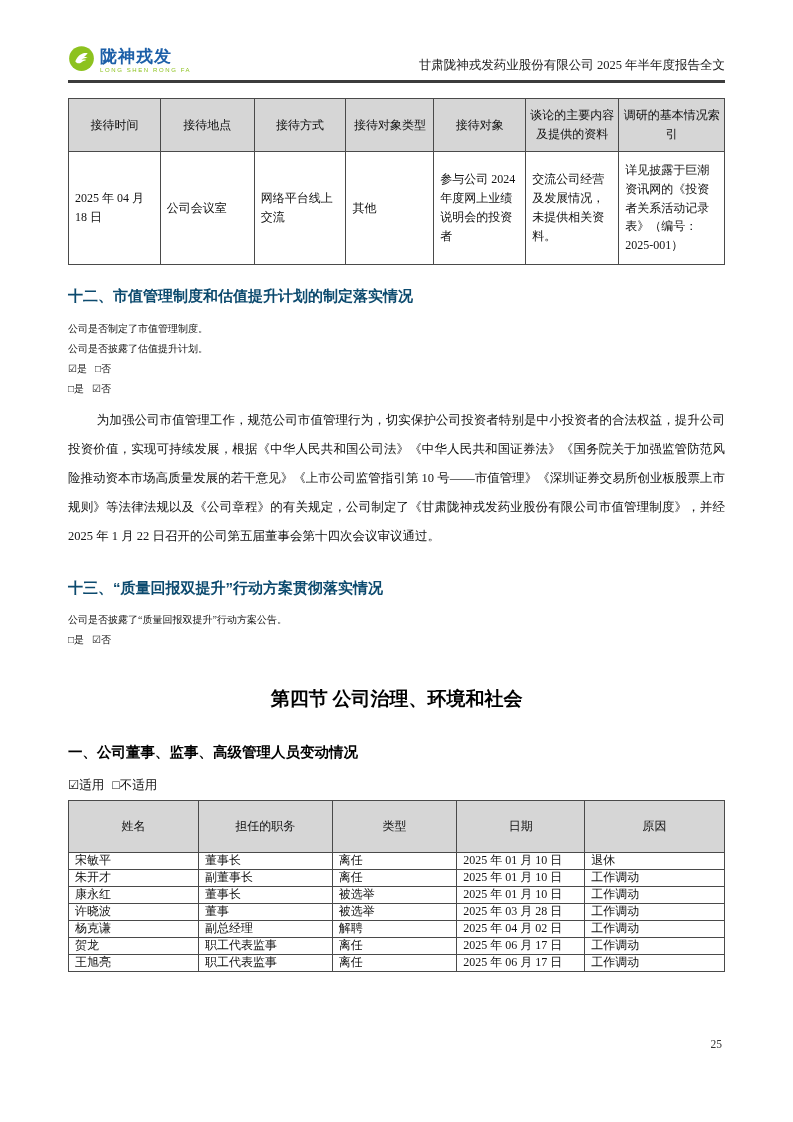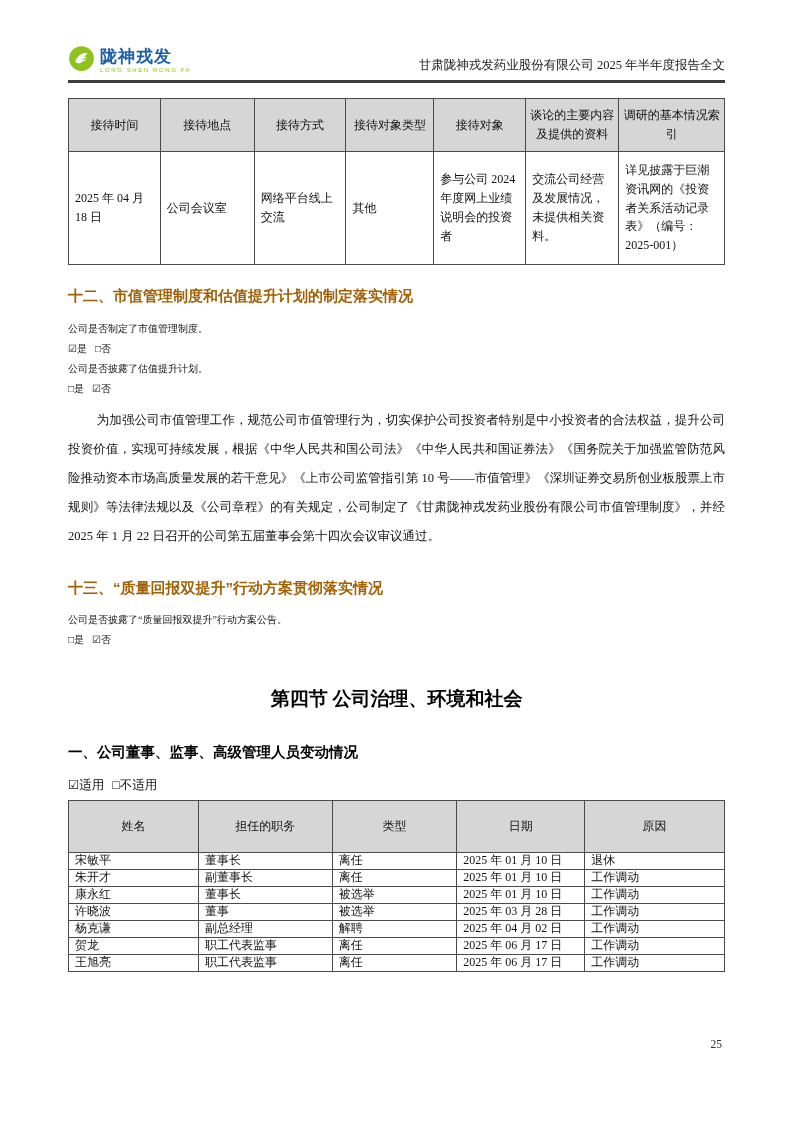--- a/index.html
+++ b/index.html
@@ -31,21 +31,21 @@
   .hdr-rule{height:3px;background:var(--rule_color);margin-top:4px;margin-bottom:15px;}
   
   table.tbl{width:100%;border-collapse:collapse;font-size:12px;table-layout:fixed;}
   table.tbl th,table.tbl td{border:1px solid var(--border_color);word-break:break-word;}
   table.tbl th{background:var(--table_header_bg);font-weight:normal;text-align:center;vertical-align:middle;}
   table.reception th{padding:6px 3px;line-height:1.55;height:40px;}
   table.reception td{padding:4px 6px;line-height:1.58;vertical-align:middle;height:104px;text-align:left;}
   table.personnel th{padding:17px 4px;line-height:1.4;}
   table.personnel td{padding:0 6px;line-height:1.32;text-align:left;vertical-align:middle;height:16px;}
   
-  h2.sec{font-family:"Liberation Sans","DejaVu Sans",sans-serif;font-size:15px;font-weight:bold;color:#a16207;margin:21px 0 0 0;line-height:1.3;}
+  h2.sec{font-family:"Liberation Sans","DejaVu Sans",sans-serif;font-size:15px;font-weight:bold;color:#0c4a6e;margin:21px 0 0 0;line-height:1.3;}
   h1.chapter{font-family:Liberation Serif, serif;font-size:19px;font-weight:bold;color:#000;text-align:center;margin:36px 0 0 0;line-height:1.4;}
   h2.sub{font-family:"Liberation Sans","DejaVu Sans",sans-serif;font-size:14.5px;font-weight:bold;color:#000;margin:30px 0 0 0;line-height:1.3;}
   p.line{font-size:10px;margin:0;line-height:2;}
   p.first{margin-top:13px;}
   p.para{font-size:12.5px;margin:7px 0 0 0;line-height:2.32;text-align:justify;text-indent:2.3em;}
   p.applic{font-size:12.5px;margin:14px 0 5px 0;line-height:1.6;}
   .chk{margin-right:8px;}
   .page-number{position:absolute;top:1038px;right:71px;font-size:11.5px;color:#333;}
 </style>
 </head>
@@ -99,24 +99,24 @@
           <td>其他</td>
           <td>参与公司 2024 年度网上业绩说明会的投资者</td>
           <td>交流公司经营及发展情况，未提供相关资料。</td>
           <td>详见披露于巨潮资讯网的《投资者关系活动记录表》（编号：2025-001）</td>
         </tr>
       </tbody>
   </table>
 
   <h2 class="sec">十二、市值管理制度和估值提升计划的制定落实情况</h2>
   <p class="line first">公司是否制定了市值管理制度。</p>
+  <p class="line">公司是否披露了估值提升计划。</p>
   <p class="line">
     <span class="chk">☑是</span><span>□否</span>
   </p>
-  <p class="line">公司是否披露了估值提升计划。</p>
   <p class="line">
     <span class="chk">□是</span><span>☑否</span>
   </p>
   <p class="para">为加强公司市值管理工作，规范公司市值管理行为，切实保护公司投资者特别是中小投资者的合法权益，提升公司投资价值，实现可持续发展，根据《中华人民共和国公司法》《中华人民共和国证券法》《国务院关于加强监管防范风险推动资本市场高质量发展的若干意见》《上市公司监管指引第 10 号——市值管理》《深圳证券交易所创业板股票上市规则》等法律法规以及《公司章程》的有关规定，公司制定了《甘肃陇神戎发药业股份有限公司市值管理制度》，并经 2025 年 1 月 22 日召开的公司第五届董事会第十四次会议审议通过。</p>
 
   <h2 class="sec" style="margin-top:27px;">十三、“质量回报双提升”行动方案贯彻落实情况</h2>
   <p class="line first">公司是否披露了“质量回报双提升”行动方案公告。</p>
   <p class="line">
     <span class="chk">□是</span><span>☑否</span>
   </p>

